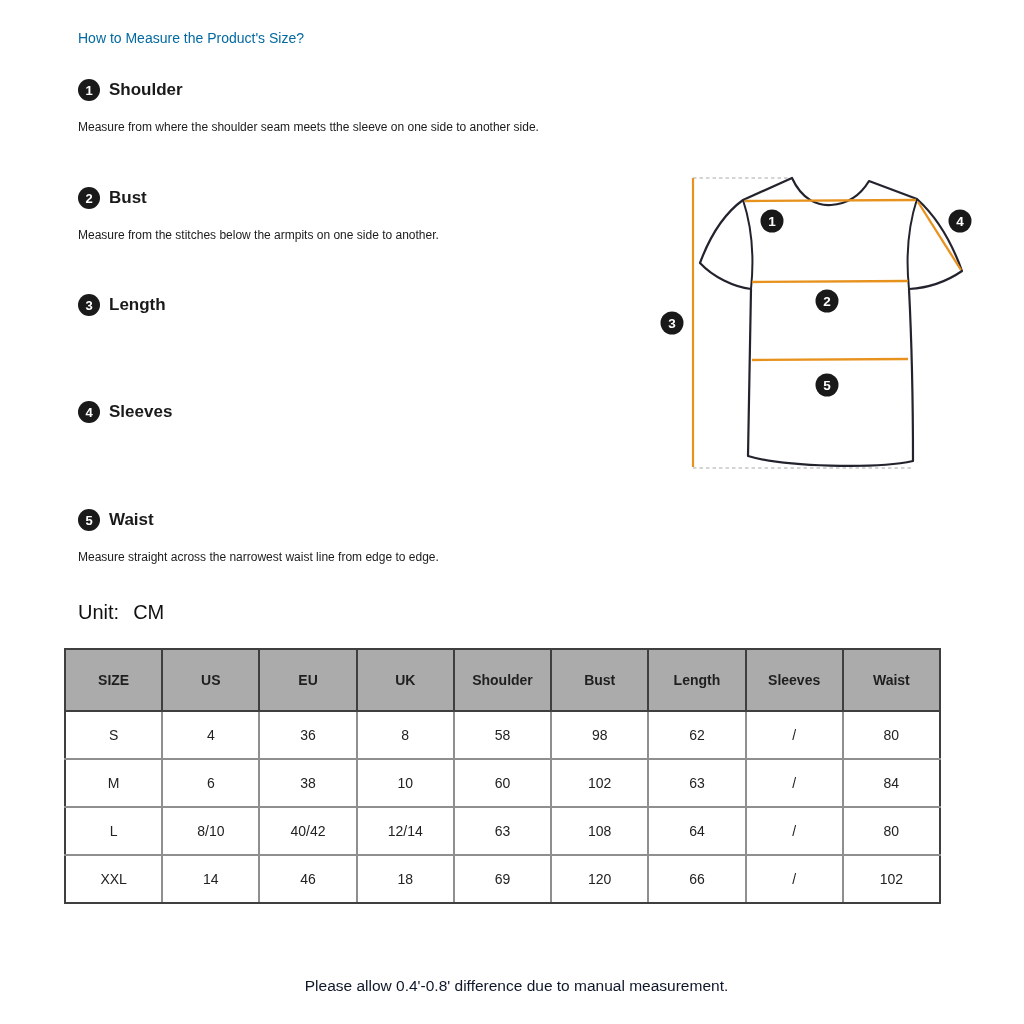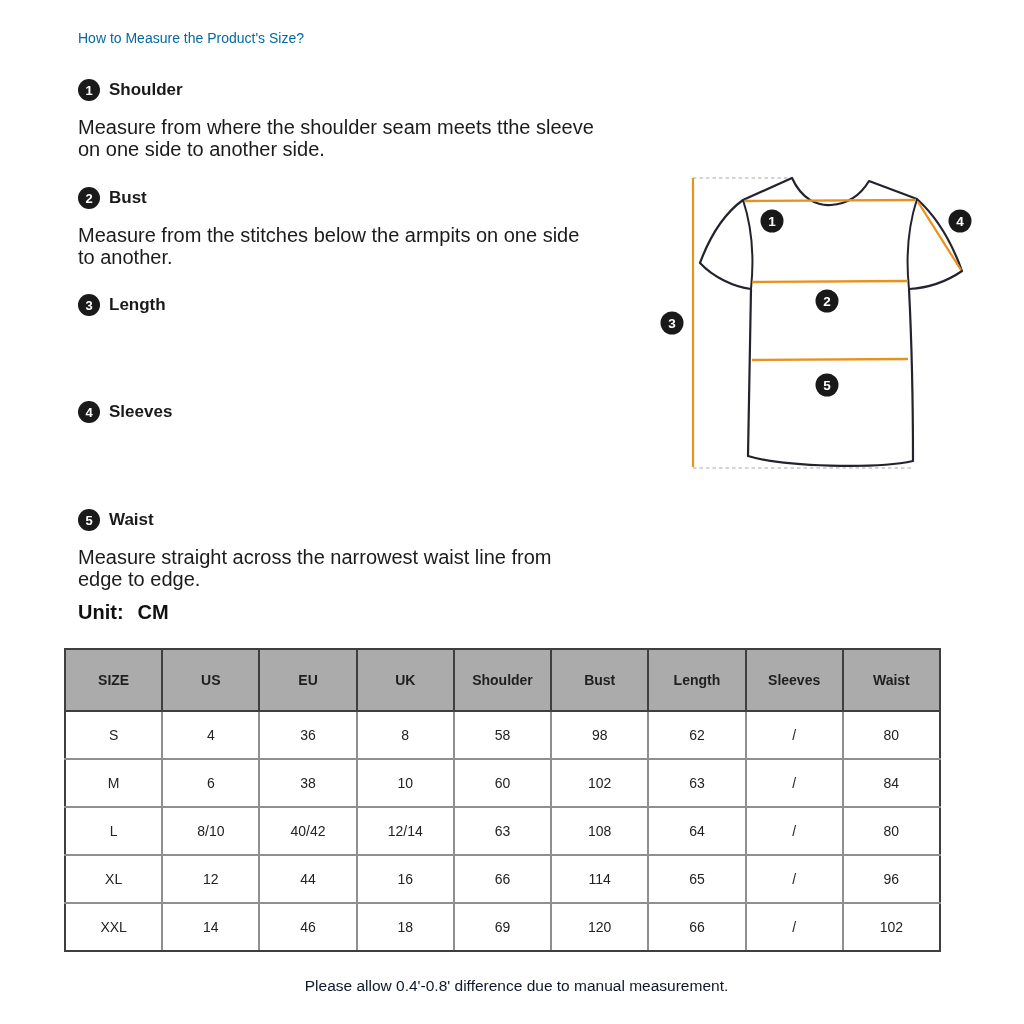--- a/index.html
+++ b/index.html
@@ -22,25 +22,25 @@
   .sec-5 { top:509px; }
   .section-head { display:flex; align-items:center; gap:9px; }
   .badge {
     width:22px; height:22px; border-radius:50%;
     background:#1a1a1a; color:#ffffff; flex:0 0 22px;
     display:flex; align-items:center; justify-content:center;
     font-size:13px; font-weight:700;
   }
   .section-label { font-size:17px; font-weight:700; color:#1a1a1a; }
   .section-desc {
-    margin-top:15px; font-size:20px; line-height:22px; color:#1b1b1b;
+    margin-top:15px; font-size:12px; line-height:22px; color:#1b1b1b;
   }
   .unit-line {
     position:absolute; left:78px; top:601px;
-    font-size:20px; color:#111111; font-weight:700;
+    font-size:20px; color:#111111; font-weight:400;
   }
   .unit-line .unit-value { margin-left:14px; }
   .diagram { position:absolute; left:650px; top:158px; width:370px; height:330px; }
   .size-table {
     position:absolute; left:64px; top:648px; width:877px;
     border-collapse:collapse; table-layout:fixed; text-align:center;
     border:2px solid #3f3f3f;
   }
   .size-table th {
     height:62px; background:#ababab;
@@ -198,31 +198,20 @@
       <td>8/10</td>
       <td>40/42</td>
       <td>12/14</td>
       <td>63</td>
       <td>108</td>
       <td>64</td>
       <td>/</td>
       <td>80</td>
     </tr>
     <tr>
-      <td>XL</td>
-      <td>12</td>
-      <td>44</td>
-      <td>16</td>
-      <td>66</td>
-      <td>114</td>
-      <td>65</td>
-      <td>/</td>
-      <td>96</td>
-    </tr>
-    <tr>
       <td>XXL</td>
       <td>14</td>
       <td>46</td>
       <td>18</td>
       <td>69</td>
       <td>120</td>
       <td>66</td>
       <td>/</td>
       <td>102</td>
     </tr>

